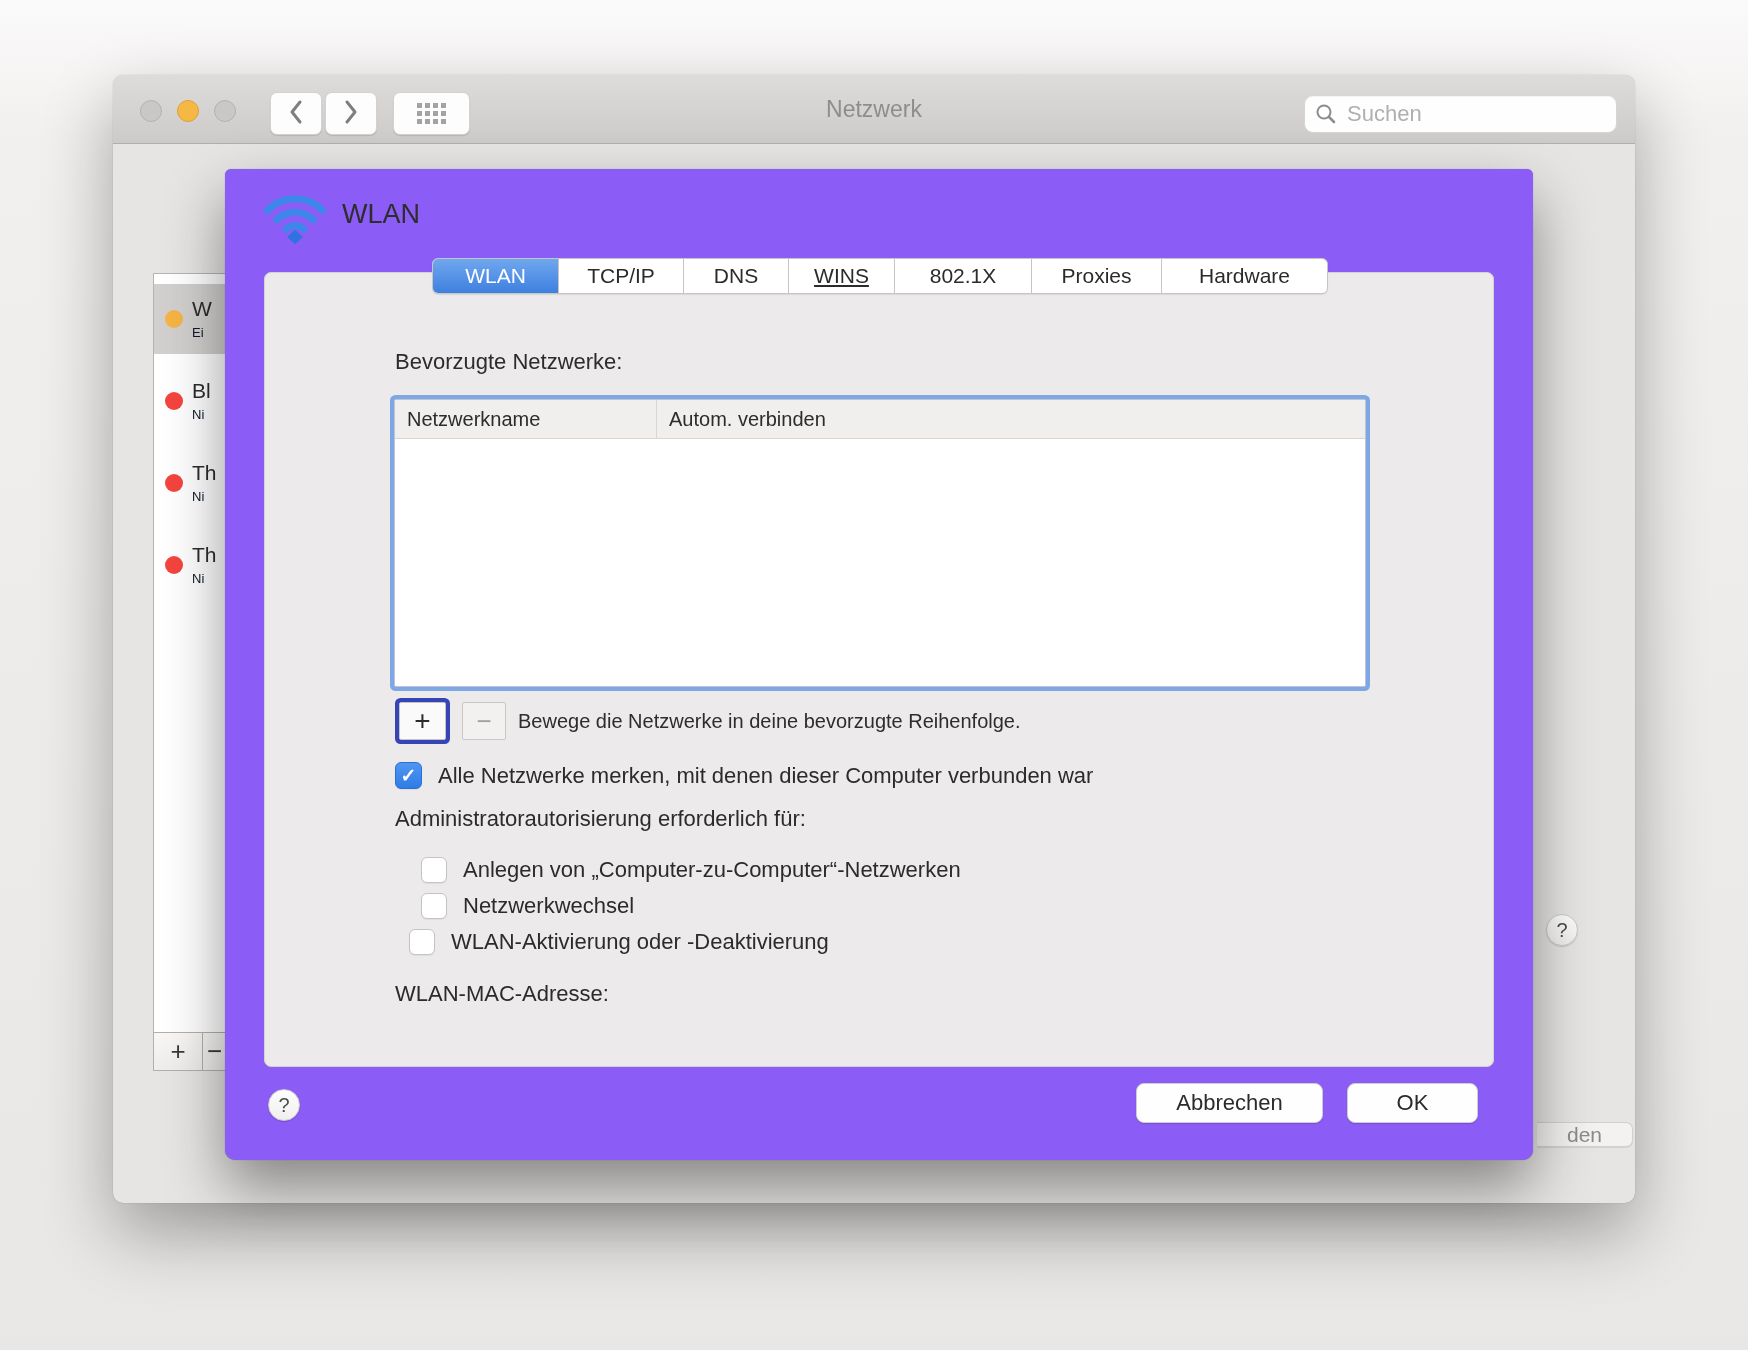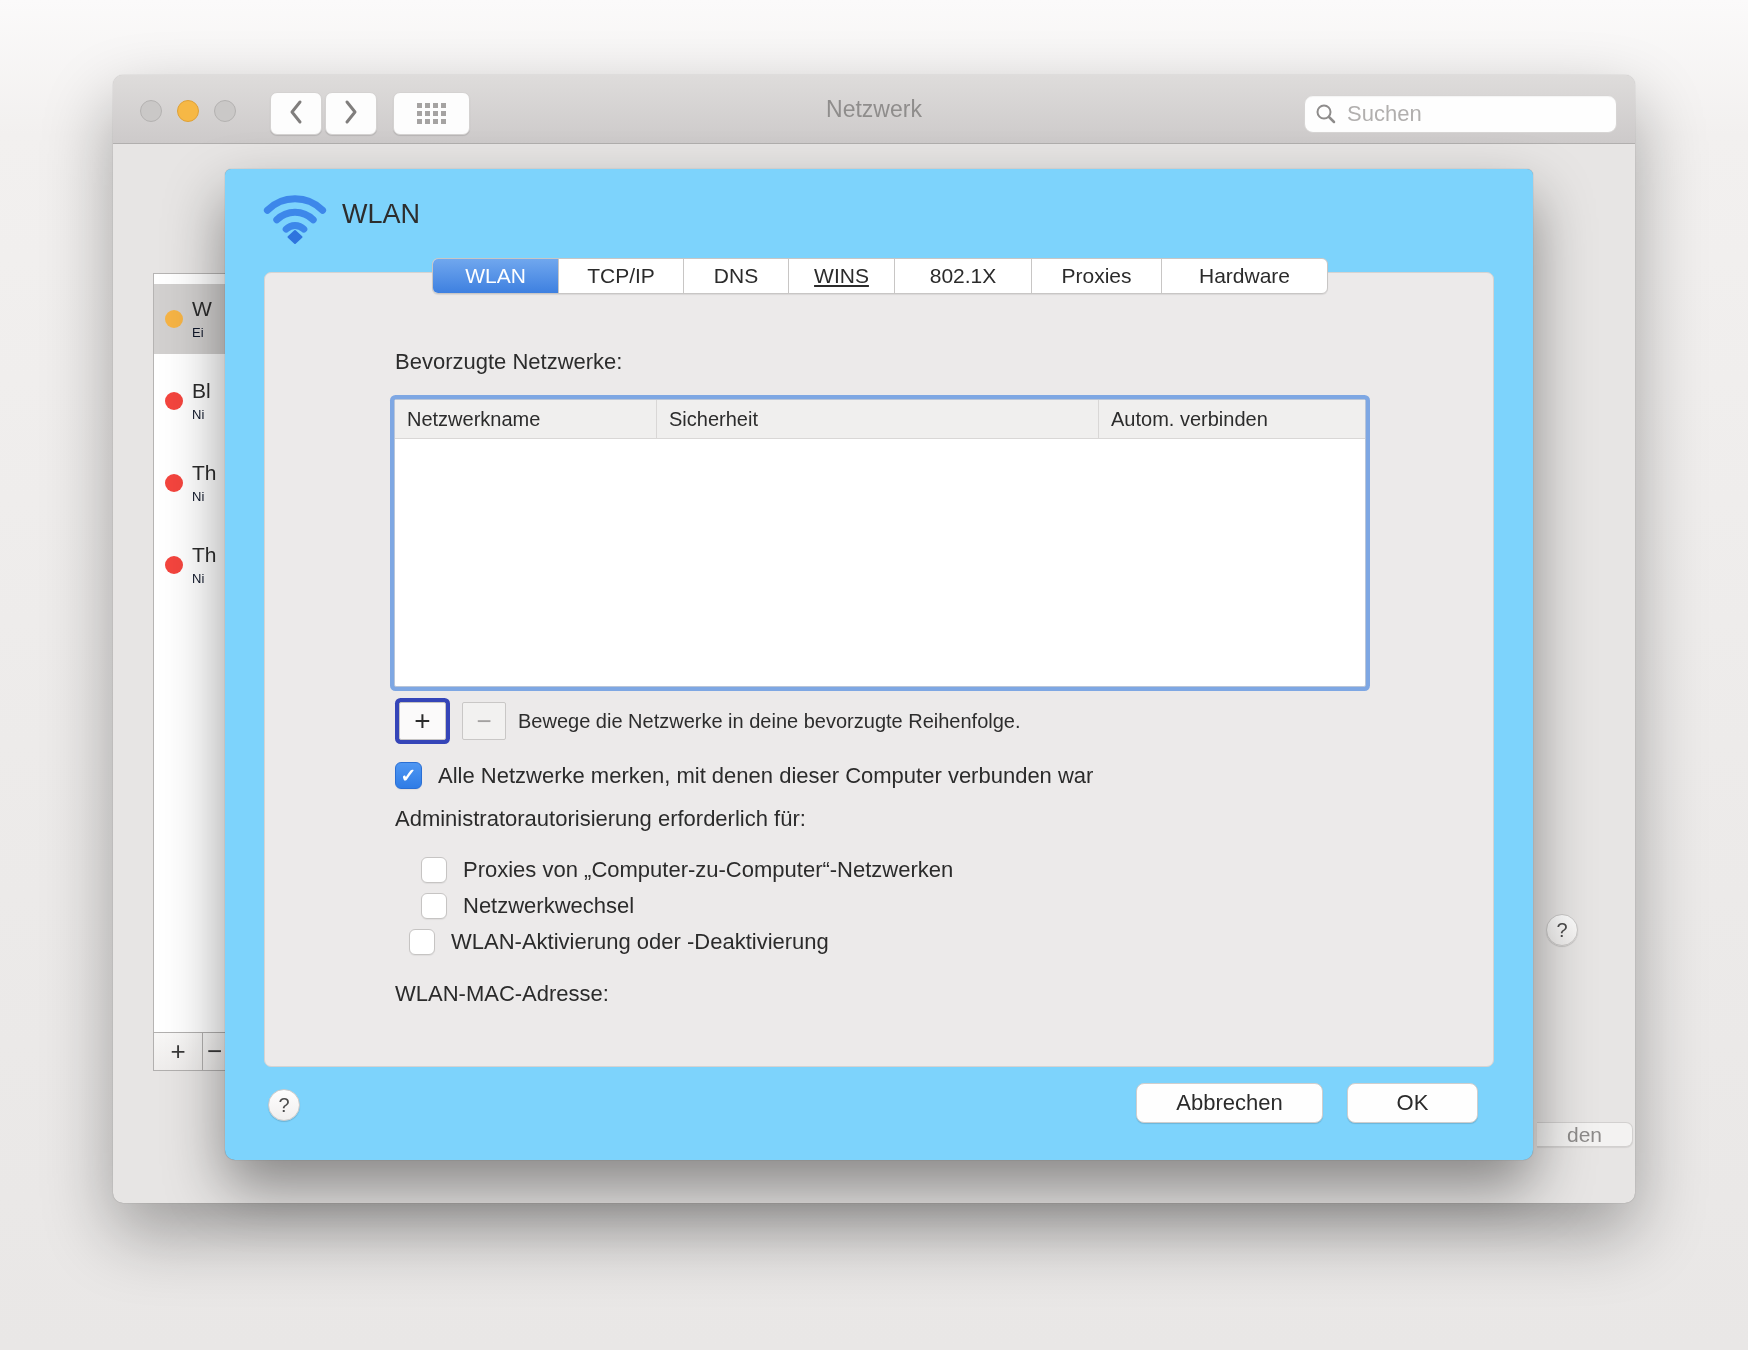--- a/index.html
+++ b/index.html
@@ -83,21 +83,21 @@
   .bg-help{position:absolute;left:1433px;top:839px;}
   .apply-fragment{
     position:absolute;left:1424px;top:1047px;width:96px;height:25px;box-sizing:border-box;
     background:#f3f2f1;border:1px solid #d2d0cf;border-radius:0 7px 7px 0;border-left:none;
     display:flex;align-items:center;justify-content:center;
     font-size:21px;color:#8d8b8a;box-shadow:0 1px 1px rgba(0,0,0,.08);
   }
   
   .sheet{
     position:absolute;left:112px;top:94px;width:1308px;height:991px;
-    background:#7dd3fc;border-radius:6px 6px 10px 10px;
+    background:#8b5cf6;border-radius:6px 6px 10px 10px;
     box-shadow:0 28px 60px rgba(0,0,0,.42), 0 0 1px rgba(0,0,0,.4);
   }
   .wifi-icon{position:absolute;left:38px;top:14px;}
   .sheet-title{position:absolute;left:117px;top:30px;font-size:27px;color:#2d2d2d;}
   .tabbox{
     position:absolute;left:39px;top:103px;width:1230px;height:795px;box-sizing:border-box;
     background:#eceaea;border:1px solid #d5d3d2;border-radius:7px;
   }
   .tabs{
     position:absolute;left:207px;top:89px;height:34px;display:flex;
@@ -285,39 +285,38 @@
       <div class="tab">802.1X</div>
       <div class="tab">Proxies</div>
       <div class="tab">Hardware</div>
     </div>
 
     <div class="pref-label">Bevorzugte Netzwerke:</div>
 
     <div class="net-table">
       <div class="net-head">
         <div class="net-col c1">Netzwerkname</div>
-        <div class="net-col c2">Sicherheit</div>
         <div class="net-col c3">Autom. verbinden</div>
       </div>
     </div>
 
     <div class="add-btn">+</div>
     <div class="remove-btn">−</div>
     <div class="reorder-hint">Bewege die Netzwerke in deine bevorzugte Reihenfolge.</div>
 
     <div class="cb-row row-remember">
       <span class="checkbox checked"></span>
       <span class="cb-label">Alle Netzwerke merken, mit denen dieser Computer verbunden war</span>
     </div>
 
     <div class="admin-label">Administratorautorisierung erforderlich für:</div>
 
     <div class="cb-row row-admin row-admin0">
       <span class="checkbox"></span>
-      <span class="cb-label">Proxies von „Computer-zu-Computer“-Netzwerken</span>
+      <span class="cb-label">Anlegen von „Computer-zu-Computer“-Netzwerken</span>
     </div>
     <div class="cb-row row-admin row-admin1">
       <span class="checkbox"></span>
       <span class="cb-label">Netzwerkwechsel</span>
     </div>
     <div class="cb-row row-admin row-admin2">
       <span class="checkbox"></span>
       <span class="cb-label">WLAN-Aktivierung oder -Deaktivierung</span>
     </div>
 

